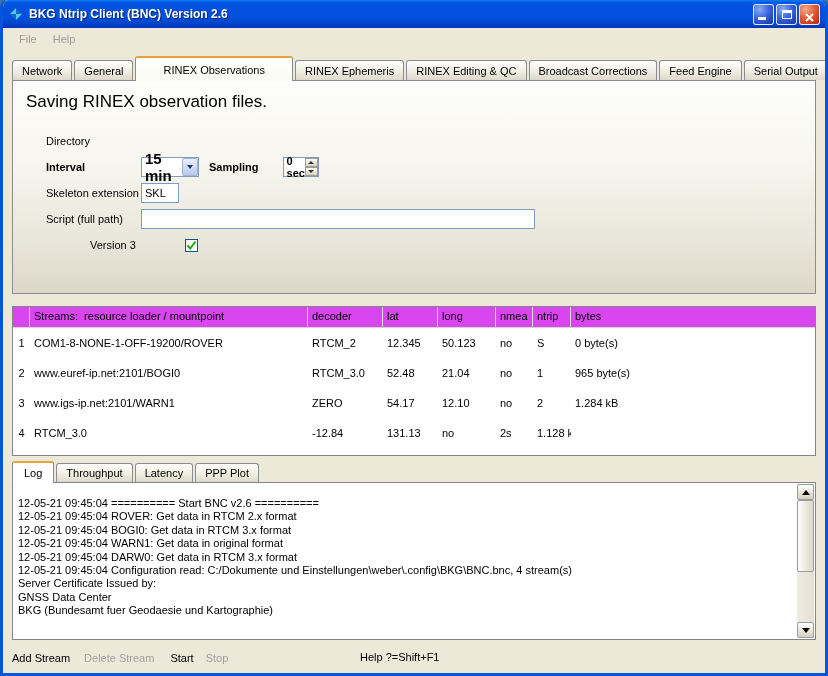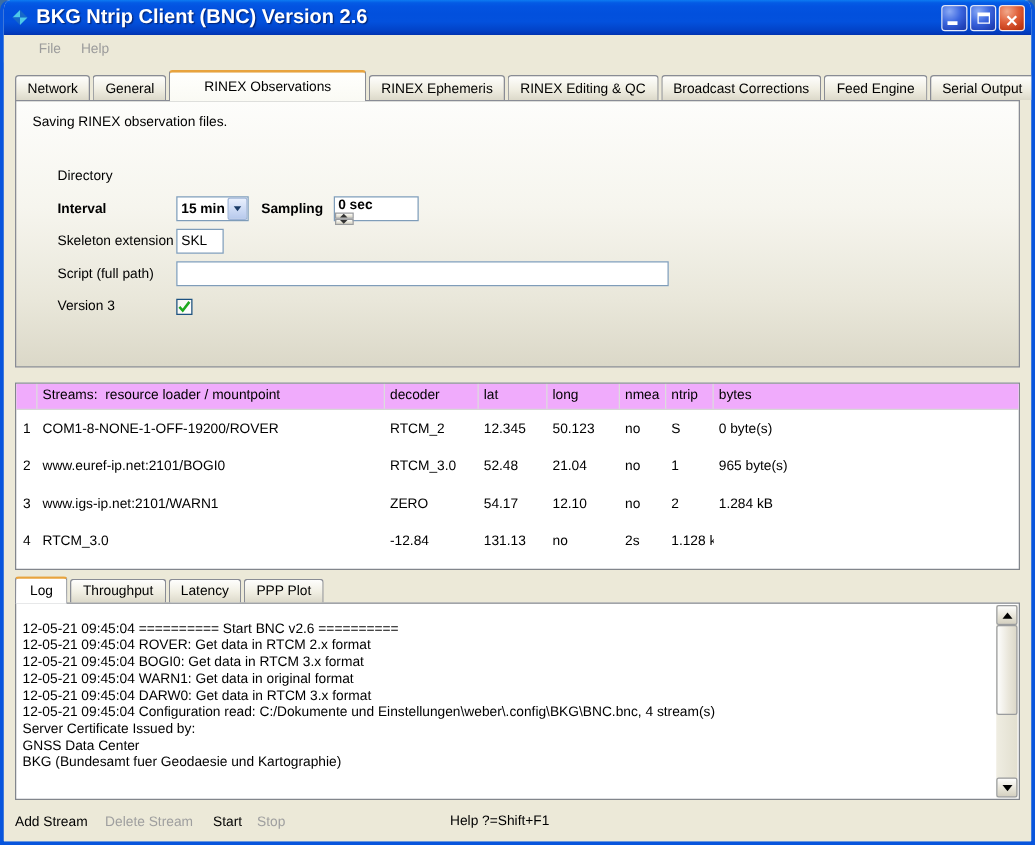--- a/index.html
+++ b/index.html
@@ -15,37 +15,37 @@
 
   
   .titlebar {
     position:absolute; top:0; left:0; right:0; height:28px;
     background:linear-gradient(180deg,#0d7bf2 0%,#045be5 8%,#0353e1 18%,#0250dd 40%,#0351dd 62%,#0243c8 86%,#0238ba 96%,#0233ad 100%);
     border-radius:5px 5px 0 0;
     display:flex; align-items:center; padding:0 5px;
   }
   .title-icon { width:16px; height:16px; margin-right:5px; flex:none; }
   .title-text {
-    color:#fff; font-size:16px; font-weight:bold; flex:1;
+    color:#fff; font-size:12px; font-weight:bold; flex:1;
     text-shadow:1px 1px 1px rgba(0,10,60,.65); white-space:nowrap; overflow:hidden;
   }
   .winbtn {
     width:21px; height:21px; margin-left:2px; border-radius:3px;
     border:1px solid rgba(255,255,255,.85); position:relative; flex:none; cursor:default;
   }
   .btn-blue { background:radial-gradient(circle at 30% 22%,#8cabf5 0%,#3c67e0 45%,#2144bb 80%,#1b3aa8 100%); }
   .btn-close { background:radial-gradient(circle at 30% 22%,#f2a98b 0%,#e0603a 45%,#c23a16 80%,#aa310f 100%); }
   .glyph-min { position:absolute; left:4px; bottom:4px; width:8px; height:3px; background:#fff; }
   .glyph-max { position:absolute; left:5px; top:5px; width:10px; height:9px; border:1px solid #fff; border-top:3px solid #fff; }
   .glyph-close { position:absolute; left:4px; top:4px; }
 
   
   .menubar {
     position:absolute; top:28px; left:0; right:0; height:22px;
-    background:#ece9d8; display:flex; align-items:center; padding-left:20px;
+    background:#ece9d8; display:flex; align-items:center; padding-left:8px;
   }
   .menu-item { font-size:11px; color:#9c9c9c; padding:3px 8px; }
 
   
   .tabbar {
     position:absolute; top:56px; left:9px; right:6px; height:25px;
     display:flex; align-items:flex-end; z-index:3;
   }
   .tab {
     height:20px; margin-bottom:1px; margin-right:2px; padding:0 9px;
@@ -67,57 +67,57 @@
   .tri-left  { width:0; height:0; border-top:4px solid transparent; border-bottom:4px solid transparent; border-right:5px solid #333; }
   .tri-right { width:0; height:0; border-top:4px solid transparent; border-bottom:4px solid transparent; border-left:5px solid #000; }
 
   
   .panel {
     position:absolute; top:80px; left:9px; width:804px; height:214px;
     border:1px solid #898c95;
     background:linear-gradient(180deg,#fdfdfb 0%,#f6f5ee 40%,#e9e7da 75%,#dbd8c8 100%);
     z-index:2;
   }
-  .desc { position:absolute; left:13px; top:11px; font-size:11px; color:#000; }
+  .desc { position:absolute; left:13px; top:11px; font-size:17px; color:#000; }
   .frow { position:absolute; left:13px; display:flex; align-items:center; height:20px; font-size:11px; }
   .flabel { width:115px; flex:none; color:#000;padding-left:20px; }
   .tinput {
     height:20px; border:1px solid #7f9db9; background:#fff;
     font-family:inherit; font-size:11px; padding:0 3px; color:#000;
   }
   .combo { width:58px; height:20px; border:1px solid #7f9db9; background:#fff; display:flex; align-items:center; }
-  .combo-text { flex:1; padding-left:3px; font-size:11px; }
+  .combo-text { flex:1; padding-left:3px; font-size:15px; }
   .combo-btn {
     width:16px; height:18px; margin-right:0;
     background:linear-gradient(180deg,#e9f0fd 0%,#cfdcf5 50%,#b7c9ec 100%);
     border:1px solid #9eb4d8; border-radius:2px;
     display:flex; align-items:center; justify-content:center;
   }
   .arr-down { width:0; height:0; border-left:3px solid transparent; border-right:3px solid transparent; border-top:4px solid #1a3b66; }
-  .spinbox { width:68px; height:20px; border:1px solid #7f9db9; background:#fff; display:flex;flex-direction:column; }
+  .spinbox { width:36px; height:20px; border:1px solid #7f9db9; background:#fff; display:flex; }
   .spin-text { flex:1; font-size:11px; padding-left:3px; display:flex; align-items:center; }
   .spin-btns { width:15px; display:flex; flex-direction:column; }
   .spin-btn {
     flex:1; background:linear-gradient(180deg,#fdfdfc,#e6e3d6 60%,#d6d2c2);
     border:1px solid #9a9c9e; display:flex; align-items:center; justify-content:center;
   }
   .arr-up-s   { width:0; height:0; border-left:3px solid transparent; border-right:3px solid transparent; border-bottom:3px solid #333; }
   .arr-down-s { width:0; height:0; border-left:3px solid transparent; border-right:3px solid transparent; border-top:3px solid #333; }
   .checkbox {
     width:13px; height:13px; border:1px solid #1d5281;
     background:linear-gradient(135deg,#f4f4f1,#ffffff); position:relative;
   }
 
   
   .stable {
     position:absolute; top:306px; left:9px; width:804px; height:150px;
     background:#fff; border:1px solid #82868c; font-size:11px; overflow:hidden;
   }
   .tgrid { display:grid; grid-template-columns:17px 278px 75px 55px 58px 37px 38px 1fr; }
-  .thead { height:21px; border-bottom:1px solid #d6d6d6; background:#f0abfc; }
+  .thead { height:21px; border-bottom:1px solid #d6d6d6; background:#d946ef; }
   .th { padding:3px 4px; border-right:1px solid #dcdcdc; white-space:pre; overflow:hidden; color:#000; }
   .th:last-child { border-right:none; }
   .trow { height:30px; align-items:center; }
   .td { padding:0 4px; white-space:nowrap; overflow:hidden; color:#000; }
   .td.num { text-align:center; padding:0 1px; }
 
   
   .logtabs { position:absolute; top:461px; left:9px; height:22px; display:flex; align-items:flex-end; z-index:3; }
   .ltab {
     height:19px; margin-bottom:1px; margin-right:2px; padding:0 9px;
@@ -232,21 +232,21 @@
     </div>
 
     <div class="frow" style="top:76px;font-weight:bold;">
       <span class="flabel">Interval</span>
       <div class="combo">
         <span class="combo-text">15 min</span>
         <span class="combo-btn">
             <span class="arr-down"></span>
           </span>
       </div>
-      <span style="margin-left:10px; margin-right:8px;">Sampling</span>
+      <span style="margin-left:10px; margin-right:24px;">Sampling</span>
       <div class="spinbox">
         <span class="spin-text">0 sec</span>
         <span class="spin-btns">
           <span class="spin-btn">
               <span class="arr-up-s"></span>
             </span>
           <span class="spin-btn">
               <span class="arr-down-s"></span>
             </span>
         </span>
@@ -256,21 +256,21 @@
     <div class="frow" style="top:102px;">
       <span class="flabel">Skeleton extension</span>
       <input class="tinput" style="width: 38px;" type="text" value="SKL">
     </div>
 
     <div class="frow" style="top:128px;">
       <span class="flabel">Script (full path)</span>
       <input class="tinput" style="width: 394px;" type="text" value="">
     </div>
 
-    <div class="frow" style="top:154px;">
+    <div class="frow" style="top:154px;margin-left:44px;">
       <span class="flabel">Version 3</span>
       <span class="checkbox">
         <svg width="11" height="11" viewBox="0 0 11 11" style="position:absolute;left:0;top:0;">
           <polyline points="1.5,5.5 4.2,8.5 9.5,1.5" fill="none" stroke="#1ca81c" stroke-width="2"></polyline>
         </svg>
       </span>
     </div>
   </div>
 
   <div class="stable">

